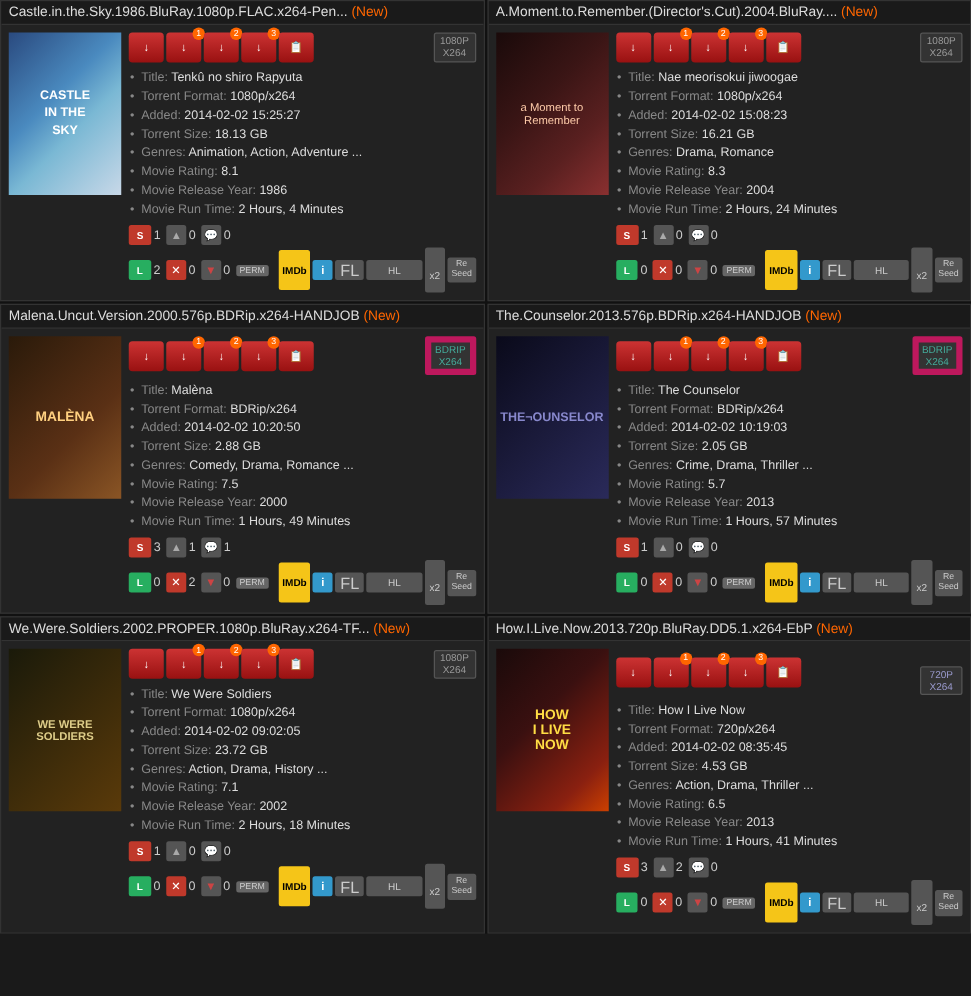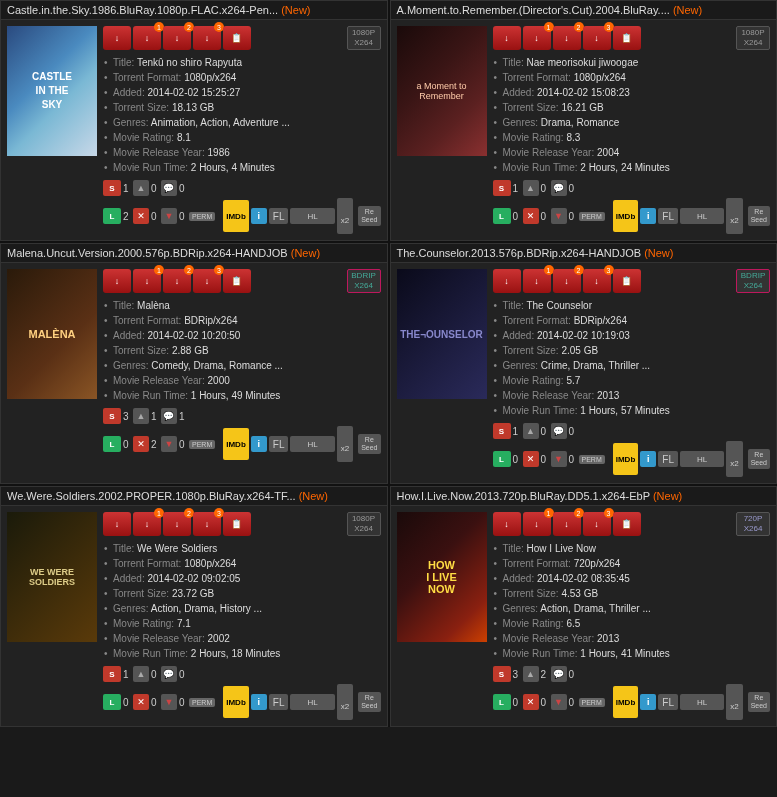--- a/index.html
+++ b/index.html
@@ -166,21 +166,21 @@
       min-width: 34px;
     }
     .quality-1080p {
       background: #333;
       color: #999;
       border: 1px solid #555;
     }
     .quality-bdrip {
       background: #333;
       color: #4a9;
-      border: 1px solid #be185d;
+      border: 5px solid #be185d;
     }
     .quality-720p {
       background: #333;
       color: #99c;
       border: 1px solid #555;
     }
     .details-list {
       list-style: none;
       margin-bottom: 5px;
     }
@@ -286,21 +286,21 @@
       font-weight: bold;
       width: 16px; height: 16px;
       border: none;
       border-radius: 2px;
       cursor: pointer;
       display: flex; align-items: center; justify-content: center;
     }
     .btn-fl {
       background: #555;
       color: #ccc;
-      font-size: 10px;
+      font-size: 13px;
       padding: 1px 4px;
       border: none;
       border-radius: 2px;
       cursor: pointer;
       height: 16px;
     }
     .btn-hl {
       background: #555;
       color: #ccc;
       font-size: 8px;
@@ -507,20 +507,21 @@
               <button class="btn-action btn-book">📋</button>
             </div>
             <div class="quality-badge quality-bdrip" style="margin-left: auto;">BDRIP<br>X264</div>
           </div>
           <ul class="details-list">
             <li><span class="label">Title: </span><span class="val">Malèna</span></li>
             <li><span class="label">Torrent Format: </span><span class="val">BDRip/x264</span></li>
             <li><span class="label">Added: </span><span class="val">2014-02-02 10:20:50</span></li>
             <li><span class="label">Torrent Size: </span><span class="val">2.88 GB</span></li>
             <li><span class="label">Genres: </span><span class="val">Comedy, Drama, Romance ...</span></li>
+            <li><span class="label">Movie Rating: </span><span class="val">7.5</span></li>
             <li><span class="label">Movie Release Year: </span><span class="val">2000</span></li>
             <li><span class="label">Movie Run Time: </span><span class="val">1 Hours, 49 Minutes</span></li>
           </ul>
           <div class="row1">
     <button class="btn-s">S</button>
     <span class="counter">3</span>
     <button class="btn-vote-up">▲</button>
     <span class="counter">1</span>
     <button class="btn-comment">💬</button>
     <span class="counter">1</span>
@@ -687,21 +688,21 @@
               <button class="btn-action btn-dl3">↓</button>
               <span class="num-badge">2</span>
             </div>
             <div class="btn-wrapper">
               <button class="btn-action btn-dl4">↓</button>
               <span class="num-badge">3</span>
             </div>
             <div class="btn-wrapper">
               <button class="btn-action btn-book">📋</button>
             </div>
-            <div class="quality-badge quality-720p" style="margin-left: auto;">720P<br>X264</div>
+            <div class="quality-badge quality-720p" style="margin-left: auto; margin-top: 14px;">720P<br>X264</div>
           </div>
           <ul class="details-list">
             <li><span class="label">Title: </span><span class="val">How I Live Now</span></li>
             <li><span class="label">Torrent Format: </span><span class="val">720p/x264</span></li>
             <li><span class="label">Added: </span><span class="val">2014-02-02 08:35:45</span></li>
             <li><span class="label">Torrent Size: </span><span class="val">4.53 GB</span></li>
             <li><span class="label">Genres: </span><span class="val">Action, Drama, Thriller ...</span></li>
             <li><span class="label">Movie Rating: </span><span class="val">6.5</span></li>
             <li><span class="label">Movie Release Year: </span><span class="val">2013</span></li>
             <li><span class="label">Movie Run Time: </span><span class="val">1 Hours, 41 Minutes</span></li>

